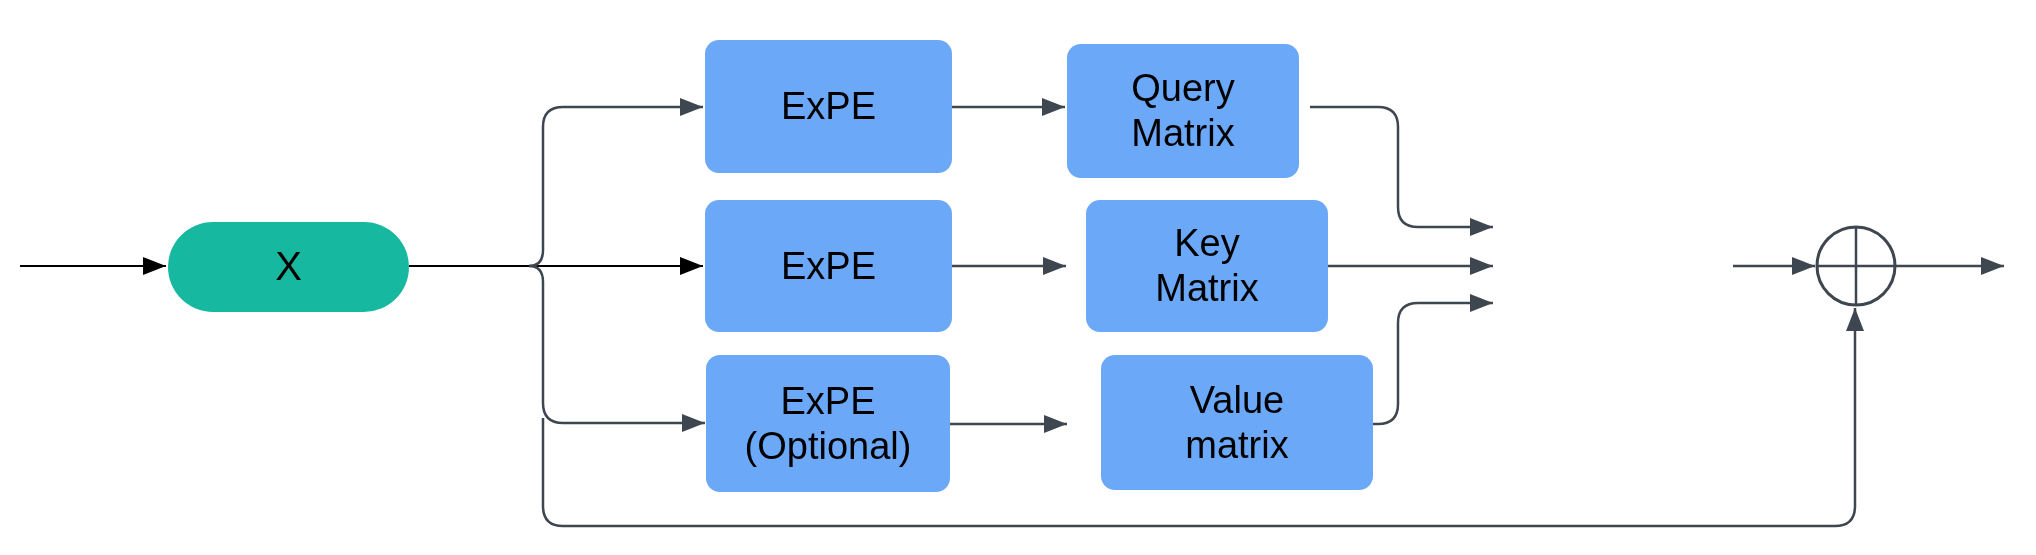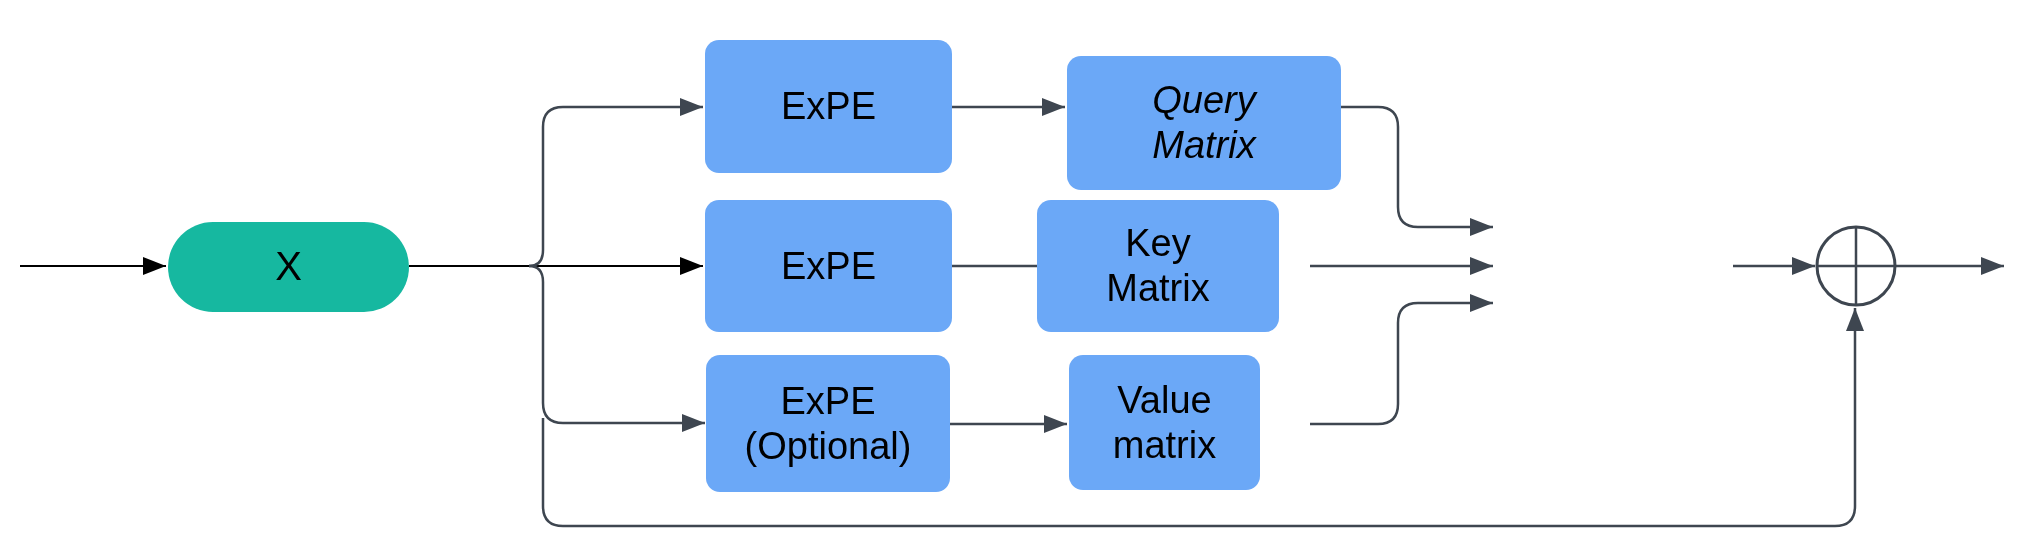--- a/index.html
+++ b/index.html
@@ -82,23 +82,23 @@
 
   <div class="node pill" style="left:168px;top:222px;width:241px;height:90px;">X</div>
 
   <div class="node" style="left:705px;top:40px;width:247px;height:133px;">ExPE</div>
 
   <div class="node" style="left:705px;top:200px;width:247px;height:132px;">ExPE</div>
 
   <div class="node" style="left:706px;top:355px;width:244px;height:137px;">ExPE
 (Optional)</div>
 
-  <div class="node" style="left:1067px;top:56px;width:274px;height:134px;font-style:italic;">Query
+  <div class="node" style="left:1067px;top:44px;width:232px;height:134px;">Query
 Matrix</div>
 
-  <div class="node" style="left:1037px;top:200px;width:242px;height:132px;">Key
+  <div class="node" style="left:1086px;top:200px;width:242px;height:132px;">Key
 Matrix</div>
 
-  <div class="node" style="left:1069px;top:355px;width:191px;height:135px;">Value
+  <div class="node" style="left:1101px;top:355px;width:272px;height:135px;">Value
 matrix</div>
 
 
 </div>
 
 </body></html>

